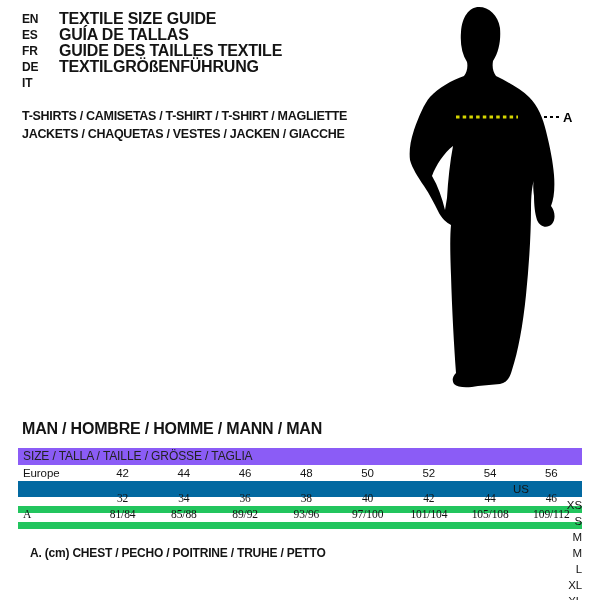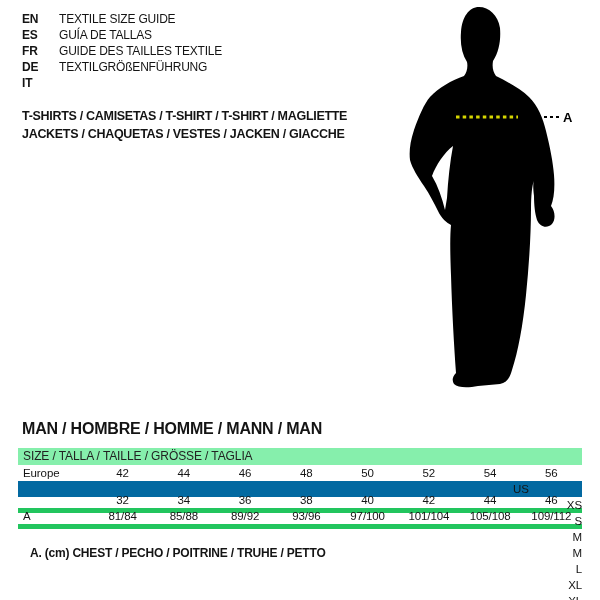--- a/index.html
+++ b/index.html
@@ -4,35 +4,35 @@
 <style>
   html,body{margin:0;padding:0;background:#fff;}
   .canvas{
     position:relative;width:600px;height:600px;background:#ffffff;
     font-family:"Liberation Sans",sans-serif;color:#141414;overflow:hidden;
   }
   
   .lang-list{position:absolute;left:22px;top:11px;}
   .lang-row{display:flex;height:16px;align-items:center;}
   .lang-code{width:37px;font-weight:bold;font-size:12px;letter-spacing:-0.2px;}
-  .lang-label{font-weight:normal;font-size:12px;letter-spacing:-0.2px;white-space:nowrap;}
+  .lang-label{font-weight:bold;font-size:16px;letter-spacing:-0.2px;white-space:nowrap;}
   
   .categories{position:absolute;left:22px;top:107px;font-weight:bold;font-size:12.5px;
     line-height:18px;letter-spacing:-0.3px;white-space:nowrap;}
   
   .figure-svg{position:absolute;left:395px;top:0;width:205px;height:400px;}
   .figure-svg text{font-family:"Liberation Sans",sans-serif;font-weight:bold;}
   
   .section-title{position:absolute;left:22px;top:420px;font-weight:bold;font-size:16px;letter-spacing:-0.2px;}
   
   .size-table{position:absolute;left:18px;top:448px;width:564px;font-size:11.5px;letter-spacing:-0.1px;}
-  .t-header{height:17px;line-height:17px;background:#86efac;padding-left:5px;font-size:12px;color:#222;}
+  .t-header{height:17px;line-height:17px;background:#8b5cf6;padding-left:5px;font-size:12px;color:#222;}
   .t-row{display:flex;height:16px;line-height:16px;box-sizing:border-box;align-items:flex-end;}
   .t-row.shaded{background:#0369a1;flex-direction:column;}
-  .t-row.bordered{border-bottom:5px solid #22c55e;}
+  .t-row.bordered{border-bottom:7px solid #22c55e;font-family:Liberation Serif, serif;}
   .t-label{width:74px;padding-left:5px;box-sizing:border-box;}
   .t-cell{flex:1;text-align:center;}
   
   .footnote{position:absolute;left:22px;top:546px;font-weight:bold;font-size:12px;letter-spacing:-0.2px;margin-left:8px;}
 </style>
 </head>
 <body>
 
 <div class="canvas">
 

